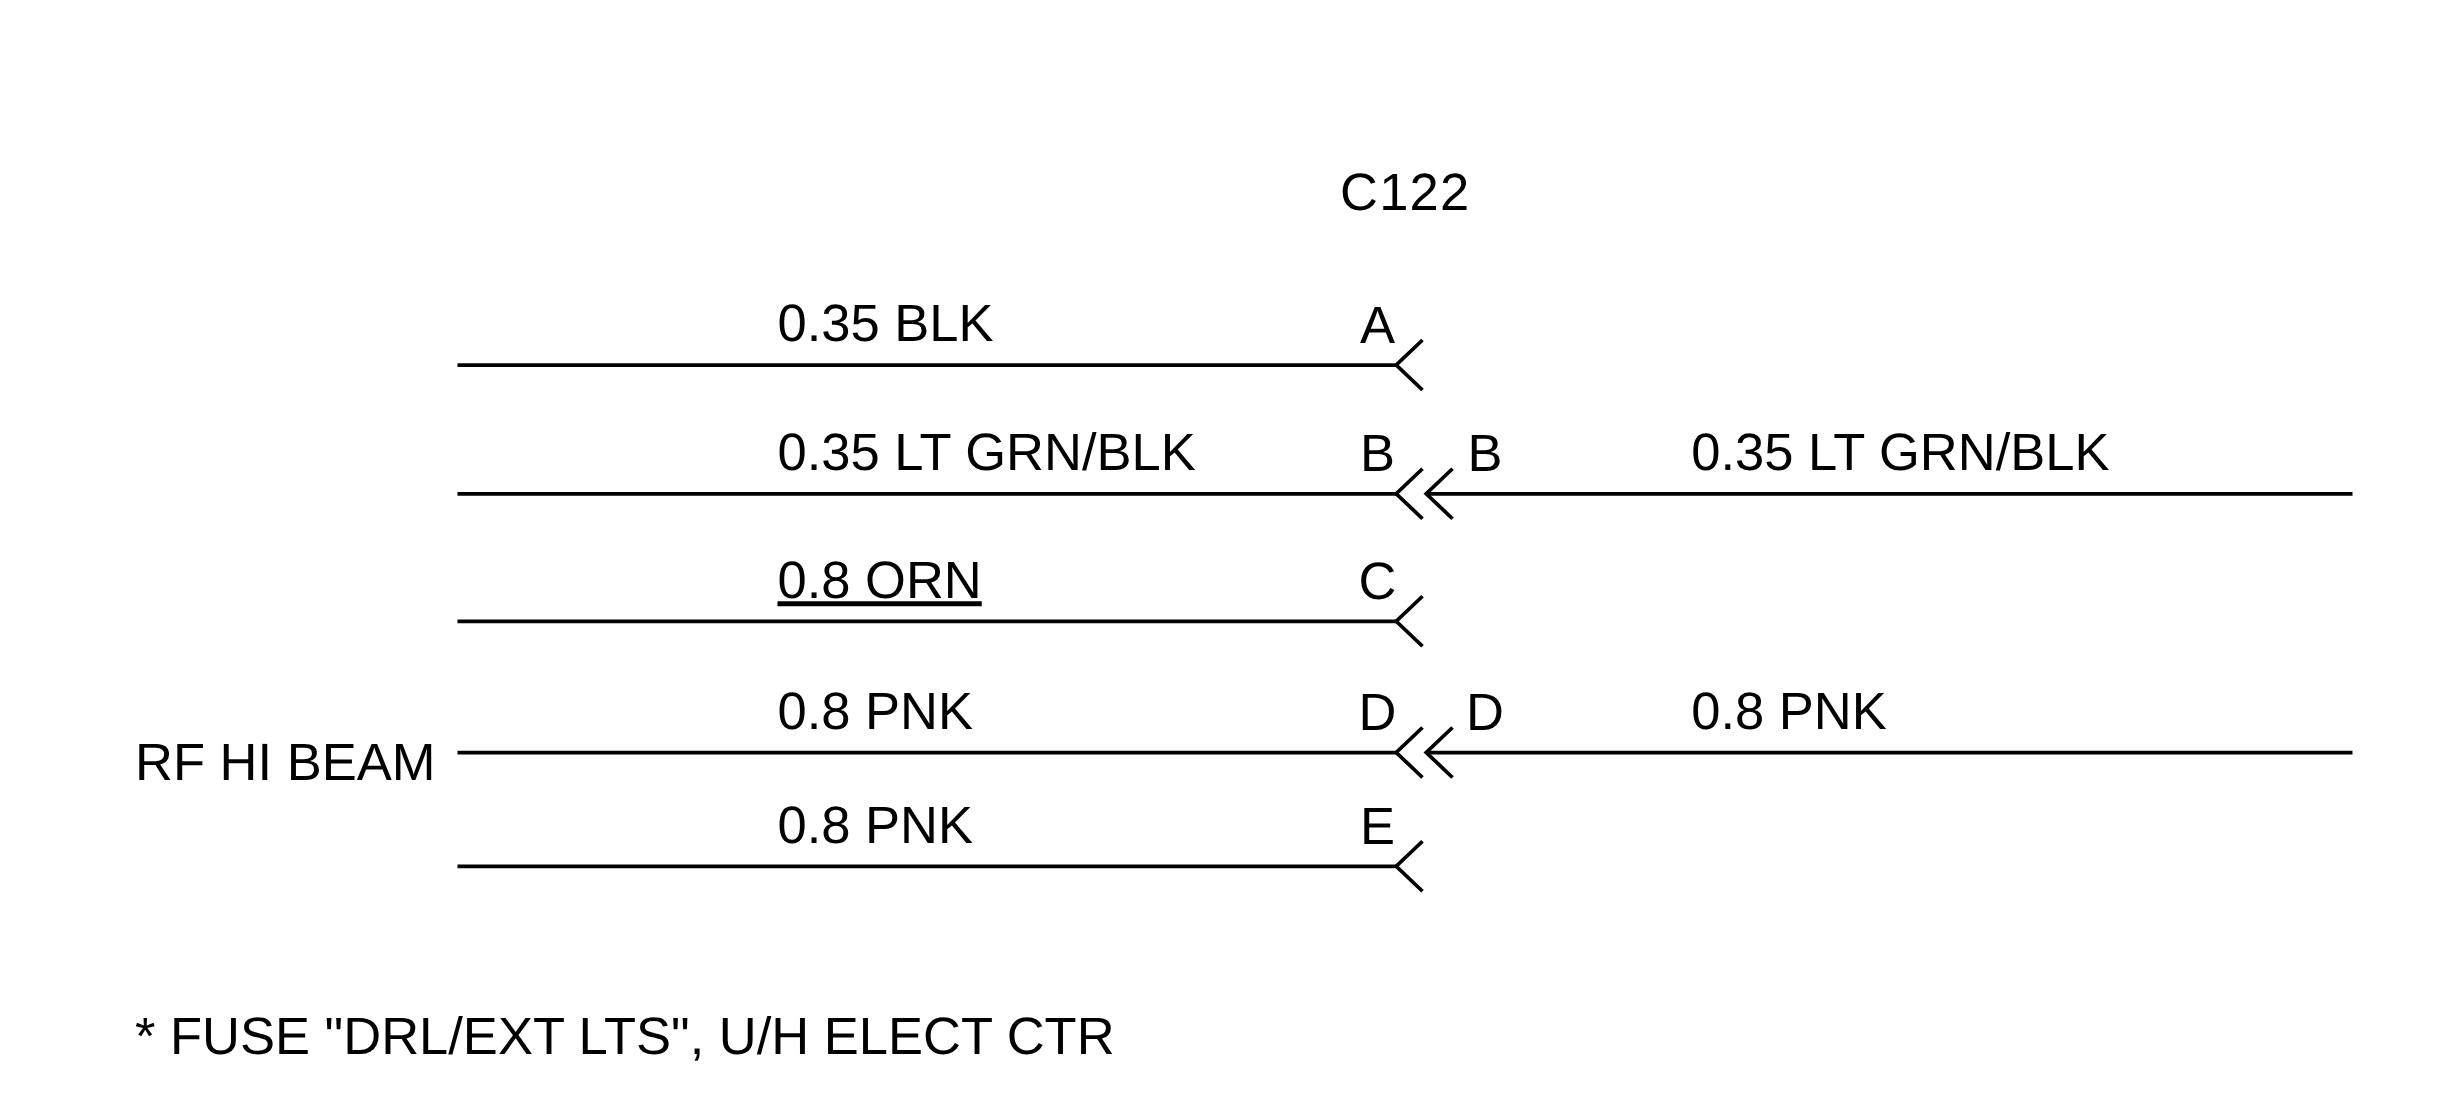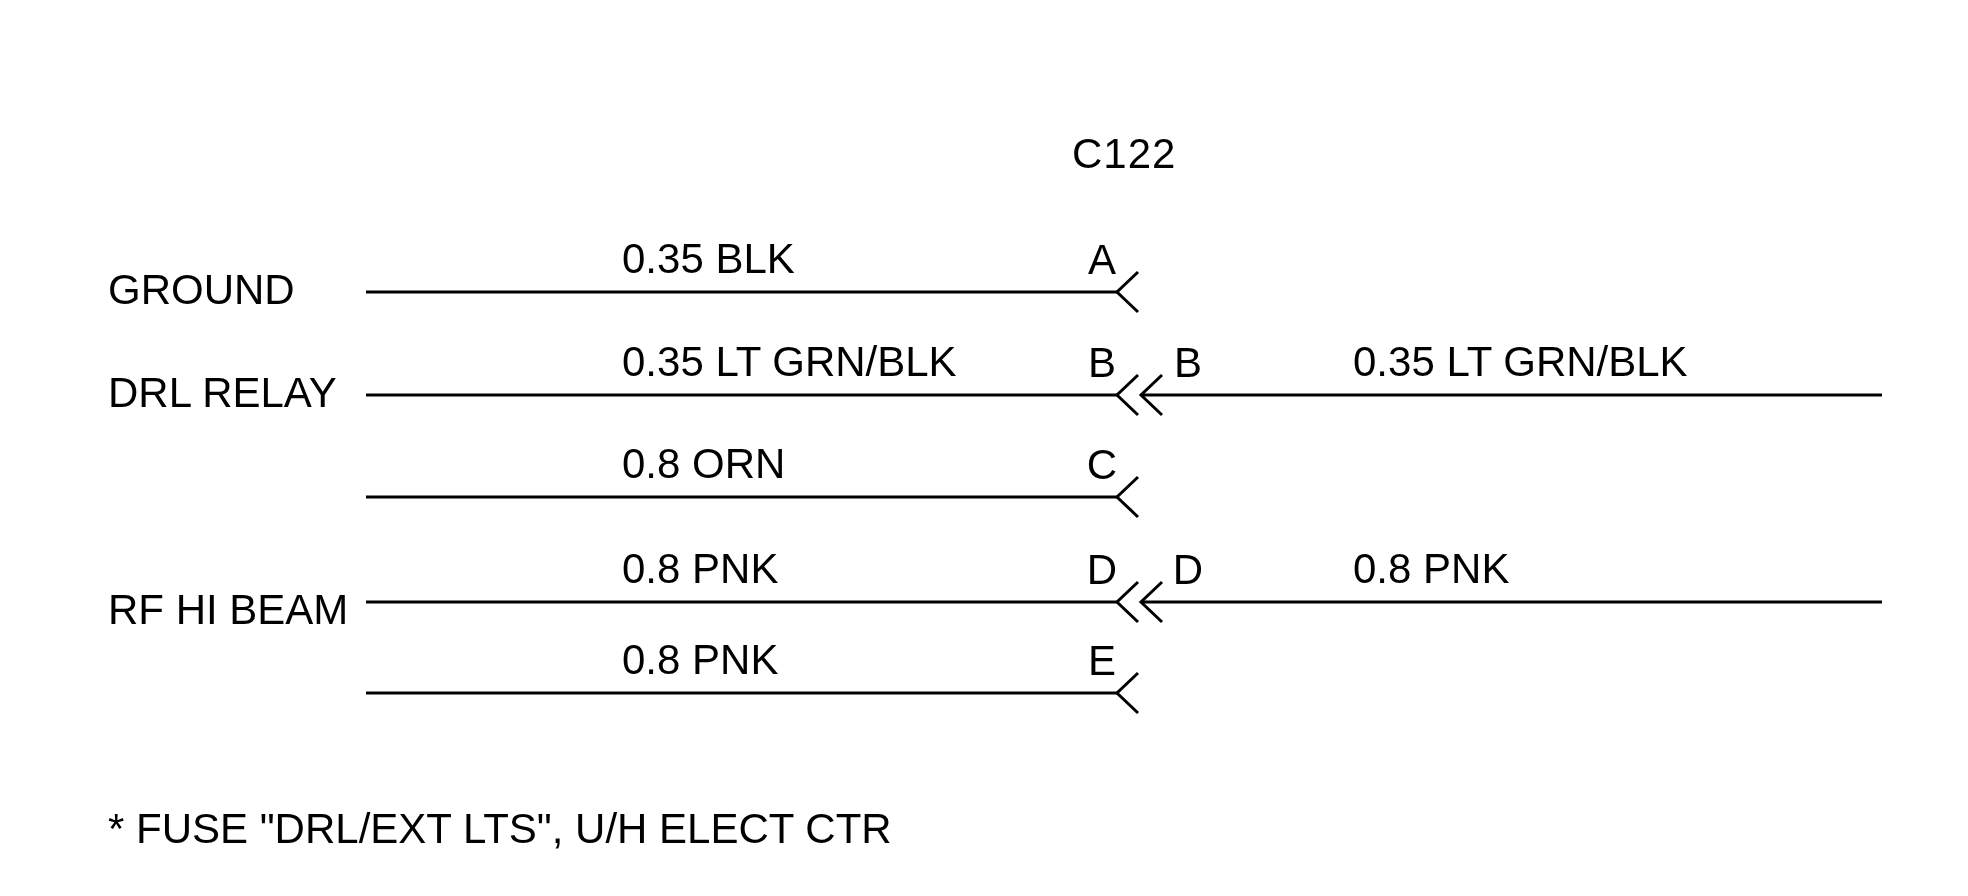--- a/index.html
+++ b/index.html
@@ -56,31 +56,29 @@
     <polyline points="1138,582 1117,602 1138,622"></polyline>
     <polyline points="1162,582 1141,602 1162,622"></polyline>
     <line x1="1141" y1="602" x2="1882" y2="602"></line>
 
     <line x1="366" y1="693" x2="1119" y2="693"></line>
     <polyline points="1138,673 1117,693 1138,713"></polyline>
   </svg>
 
   <div class="txt title" style="left:1072px; top:133px;">C122</div>
 
-  <div class="txt" style="left:108px; top:269px;">GROUND</div>
   <div class="txt" style="left:622px; top:238px;text-align:center;">0.35 BLK</div>
   <div class="txt pin" style="left:1084px; top:239px;">A</div>
 
-  <div class="txt" style="left:108px; top:372px;">DRL RELAY</div>
   <div class="txt" style="left:622px; top:341px;">0.35 LT GRN/BLK</div>
   <div class="txt pin" style="left:1084px; top:342px;">B</div>
   <div class="txt pin" style="left:1170px; top:342px;">B</div>
   <div class="txt" style="left:1353px; top:341px;">0.35 LT GRN/BLK</div>
 
-  <div class="txt" style="left:622px; top:443px;">0.8 ORN</div>
+  <div class="txt" style="left:622px; top:443px;text-decoration:underline;">0.8 ORN</div>
   <div class="txt pin" style="left:1084px; top:444px;">C</div>
 
   <div class="txt" style="left:108px; top:579px;margin-top:10px;">RF HI BEAM</div>
   <div class="txt" style="left:622px; top:548px;">0.8 PNK</div>
   <div class="txt pin" style="left:1084px; top:549px;">D</div>
   <div class="txt pin" style="left:1170px; top:549px;">D</div>
   <div class="txt" style="left:1353px; top:548px;">0.8 PNK</div>
 
   <div class="txt" style="left:622px; top:639px;">0.8 PNK</div>
   <div class="txt pin" style="left:1084px; top:640px;">E</div>

